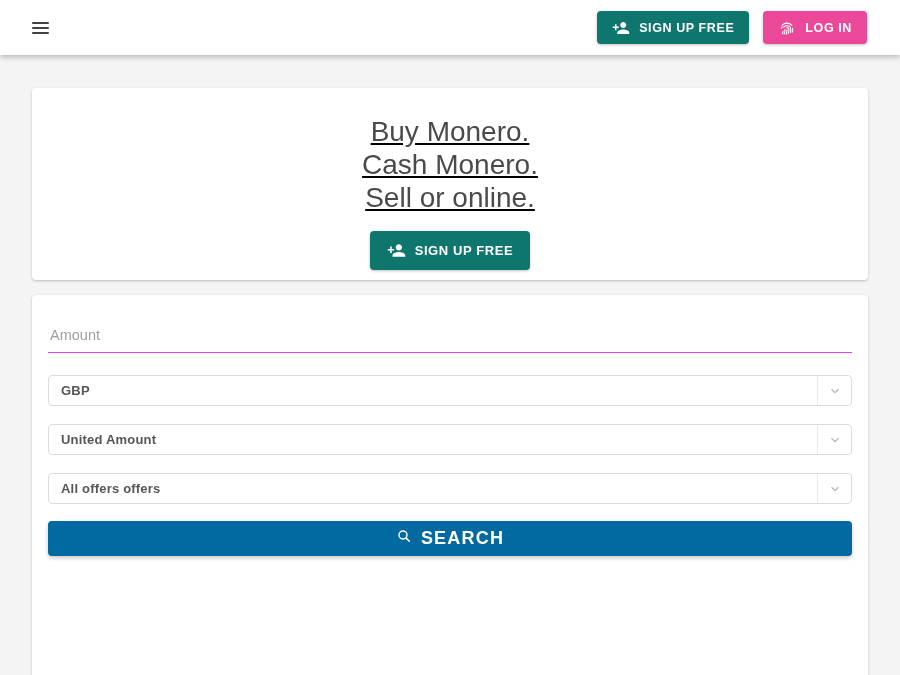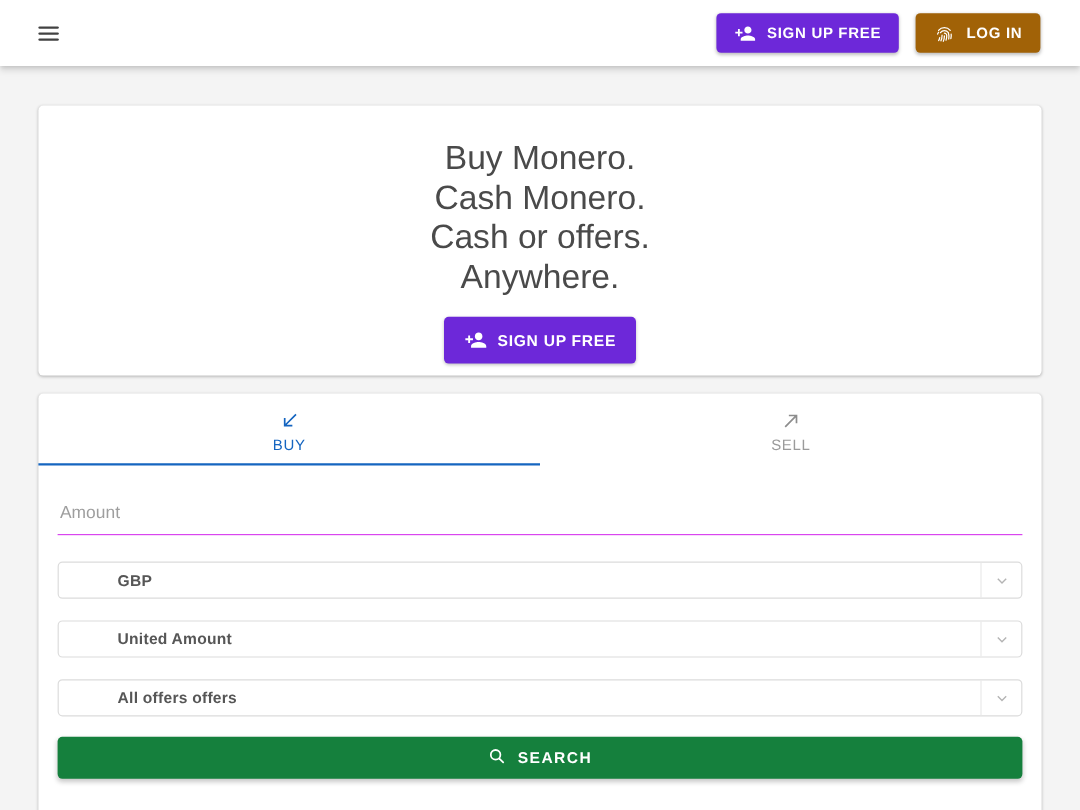--- a/index.html
+++ b/index.html
@@ -26,35 +26,35 @@
   }
   .appbar-spacer { flex: 1; }
   .btn {
     display: inline-flex; align-items: center; justify-content: center; gap: 9px;
     height: 33px; border: none; border-radius: 4px;
     color: #fff; font-family: "Liberation Sans", sans-serif;
     font-size: 12.5px; font-weight: bold; letter-spacing: 0.6px;
     padding: 0 15px; cursor: pointer;
     box-shadow: 0 1px 3px rgba(0,0,0,0.25);
   }
-  .btn-green { background: #6d28d9; }
-  .btn-blue  { background: #a16207; }
+  .btn-green { background: #0f766e; }
+  .btn-blue  { background: #ec4899; }
   .appbar .btn + .btn { margin-left: 14px; }
   .btn svg { display: block; }
 
   
   .card {
     background: #ffffff;
     border-radius: 4px;
     box-shadow: 0 1px 3px rgba(0,0,0,0.14), 0 1px 2px rgba(0,0,0,0.10);
     margin: 0 32px;
   }
 
   
-  .hero { margin-top: 33px; text-align: center; padding: 27px 0 10px; }
+  .hero { margin-top: 33px; text-align: center; padding: 27px 0 10px; text-decoration: underline; }
   .hero-heading {
     font-size: 28px; line-height: 33px; color: #4a4a4a; font-weight: normal;
   }
   .hero .btn { margin-top: 17px; height: 39px; font-size: 13px; padding: 0 17px; }
 
   
   .trade { margin-top: 15px; height: 400px; border-radius: 4px 4px 0 0; }
   .tabs { display: flex; height: 60px; }
   .tab {
     flex: 1; display: flex; flex-direction: column;
@@ -79,41 +79,40 @@
   .amount-input::placeholder { color: #9e9e9e; opacity: 1; }
 
   .select {
     margin-top: 22px;
     height: 31px;
     border: 1px solid #dcdcdc;
     border-radius: 4px;
     display: flex; align-items: center;
     background: #fff;
     cursor: pointer;
-    padding-left: 37px;
   }
   .select + .select { margin-top: 18px; }
   .select-value {
     flex: 1; padding-left: 12px;
     font-size: 13px; font-weight: bold; color: #565656;
     letter-spacing: 0.2px;
   }
   .select-arrow {
     width: 34px; height: 100%;
     border-left: 1px solid #e9e9e9;
     display: flex; align-items: center; justify-content: center;
     color: #b4b4b4;
   }
 
   .search-btn {
     width: 100%; margin-top: 17px; height: 35px;
     border: none; border-radius: 4px;
-    background: #15803d; color: #fff;
+    background: #0369a1; color: #fff;
     font-family: "Liberation Sans", sans-serif;
-    font-size: 13px; font-weight: bold; letter-spacing: 1.2px;
+    font-size: 18px; font-weight: bold; letter-spacing: 1.2px;
     display: flex; align-items: center; justify-content: center; gap: 9px;
     cursor: pointer;
     box-shadow: 0 2px 4px rgba(0,0,0,0.22);
   }
 </style>
 </head>
 <body>
 
 <header class="appbar">
   <div class="hamburger">
@@ -146,53 +145,34 @@
       </svg>
     </span>
     <span>LOG IN</span>
   </button>
 </header>
 
 <section class="card hero">
   <h1 class="hero-heading">
     <div>Buy Monero.</div>
     <div>Cash Monero.</div>
-    <div>Cash or offers.</div>
-    <div>Anywhere.</div>
+    <div>Sell or online.</div>
   </h1>
   <button class="btn btn-green">
     <span>
       <svg viewBox="0 0 24 24" width="19" height="19" fill="#ffffff">
         <path d="M15 12c2.21 0 4-1.79 4-4s-1.79-4-4-4-4 1.79-4 4 1.79 4 4 4zm-9-2V7H4v3H1v2h3v3h2v-3h3v-2H6zm9 4c-2.67 0-8 1.34-8 4v2h16v-2c0-2.66-5.33-4-8-4z"></path>
       </svg>
     </span>
     <span>SIGN UP FREE</span>
   </button>
 </section>
 
 <section class="card trade">
 
-  <div class="tabs">
-    <div class="tab active">
-      <span>
-        <svg viewBox="0 0 24 24" width="17" height="17" fill="#1565c0">
-          <path d="M20 5.41 18.59 4 7 15.59V9H5v10h10v-2H8.41z"></path>
-        </svg>
-      </span>
-      <span class="tab-label">BUY</span>
-    </div>
-    <div class="tab inactive">
-      <span>
-        <svg viewBox="0 0 24 24" width="17" height="17" fill="#8d8d8d">
-          <path d="M9 5v2h6.59L4 18.59 5.41 20 17 8.41V15h2V5z"></path>
-        </svg>
-      </span>
-      <span class="tab-label">SELL</span>
-    </div>
-  </div>
 
   <div class="trade-form">
 
     <input class="amount-input" type="text" placeholder="Amount" style="">
 
     <div class="select">
       <span class="select-value">GBP</span>
       <span class="select-arrow">
         <svg viewBox="0 0 24 24" width="14" height="14" fill="none" stroke="currentColor" stroke-width="2">
           <path d="M6 9l6 6 6-6"></path>

